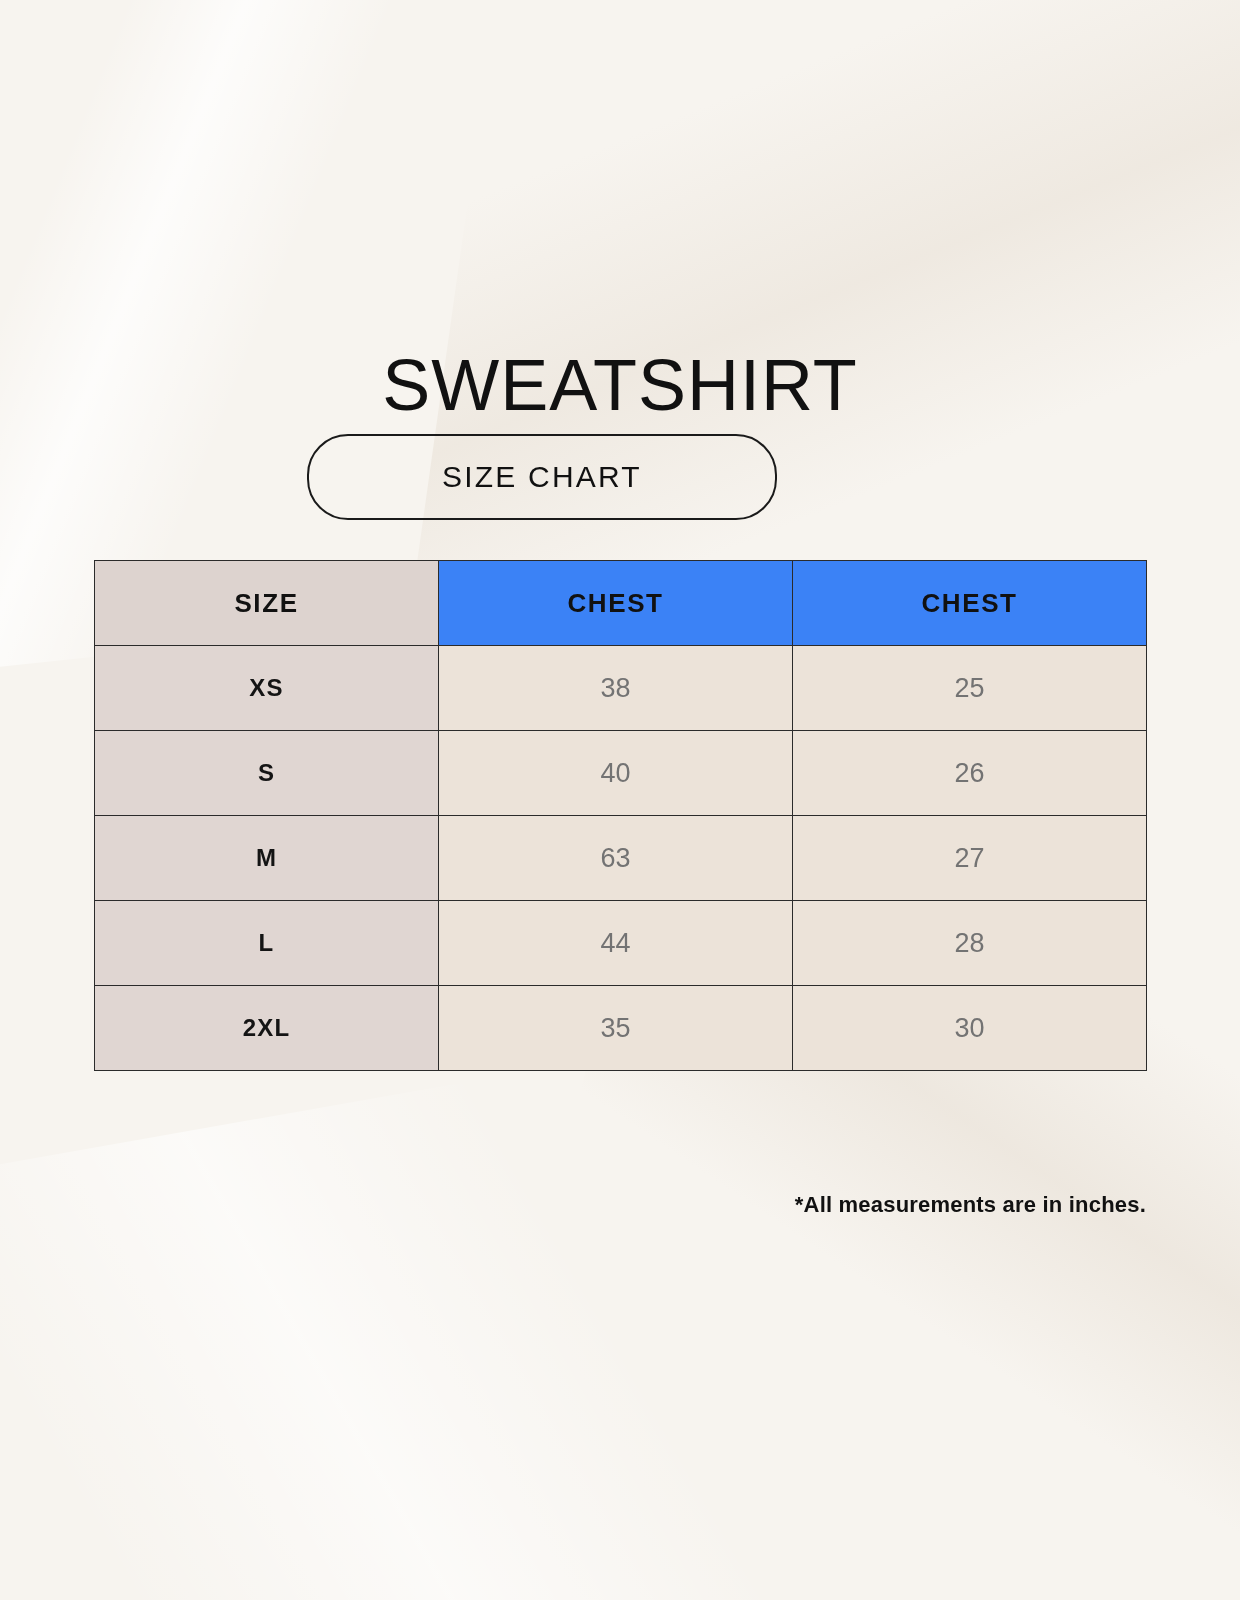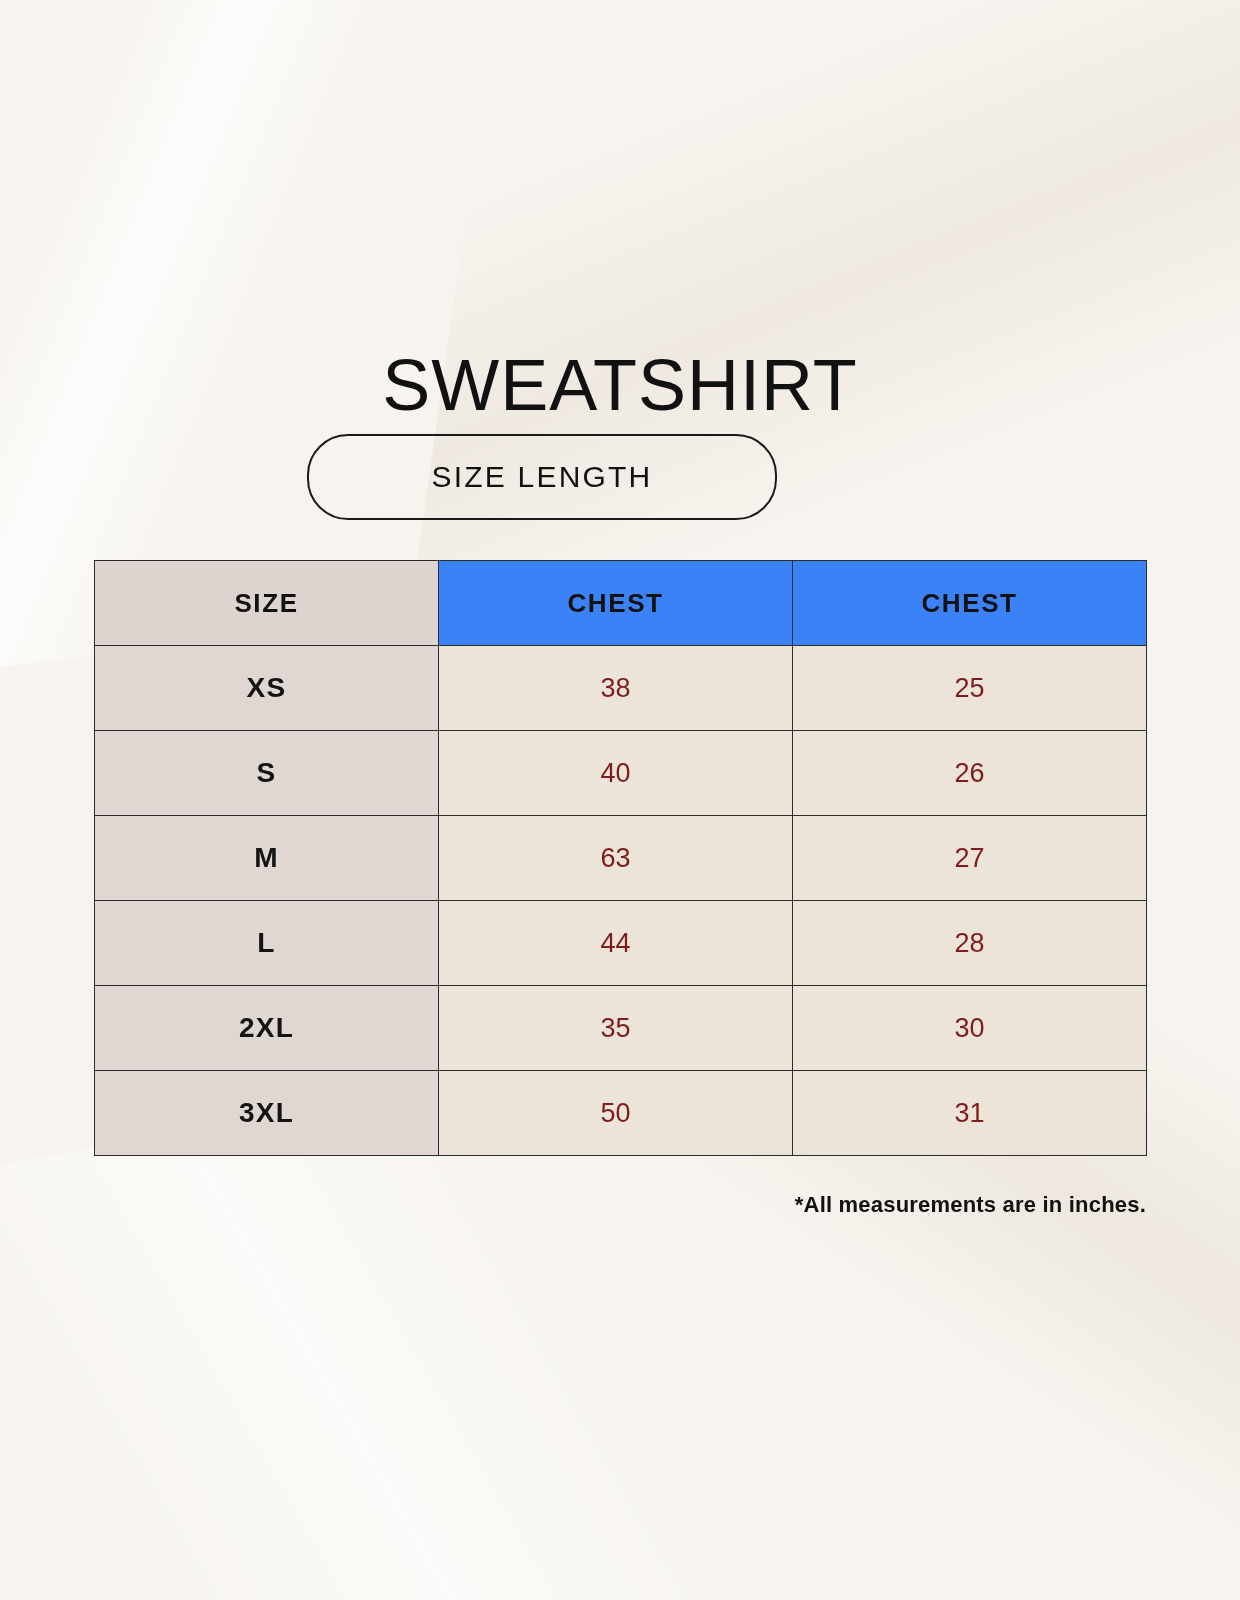--- a/index.html
+++ b/index.html
@@ -110,30 +110,30 @@
     font-size: 26px;
     font-weight: bold;
     letter-spacing: 1.6px;
     color: #111111;
   }
   th.size-head { background: #ddd3cf; }
   th.val-head  { background: #3b82f6; }
 
   td.size-cell {
     background: #e0d6d2;
-    font-size: 28px;
+    font-size: 24px;
     font-weight: bold;
     letter-spacing: 1.2px;
     color: #141414;
   }
   td.val-cell {
     background: #ece3d9;
     font-size: 27px;
     font-weight: 400;
-    color: #7f1d1d;
+    color: #737373;
   }
 
   .footnote {
     position: absolute;
     top: 1192px;
     left: 94px;
     width: 1052px;
     text-align: right;
     font-size: 22px;
     font-weight: bold;
@@ -147,21 +147,21 @@
 <div class="page">
 
   <div class="bg-wash wash-1"></div>
   <div class="bg-wash wash-2"></div>
   <div class="bg-wash wash-3"></div>
   <div class="bg-wash wash-4"></div>
 
   <h1 class="title">SWEATSHIRT</h1>
 
   <div class="pill">
-    <span>SIZE LENGTH</span>
+    <span>SIZE CHART</span>
   </div>
 
   <div class="table-wrap">
     <table>
       <colgroup>
         <col class="c-size">
         <col class="c-val">
         <col class="c-val">
       </colgroup>
       <thead>
@@ -190,24 +190,19 @@
         <tr>
           <td class="size-cell">L</td>
           <td class="val-cell">44</td>
           <td class="val-cell">28</td>
         </tr>
         <tr>
           <td class="size-cell">2XL</td>
           <td class="val-cell">35</td>
           <td class="val-cell">30</td>
         </tr>
-        <tr>
-          <td class="size-cell">3XL</td>
-          <td class="val-cell">50</td>
-          <td class="val-cell">31</td>
-        </tr>
       </tbody>
     </table>
   </div>
 
   <div class="footnote">*All measurements are in inches.</div>
 
 </div>
 
 </body></html>

